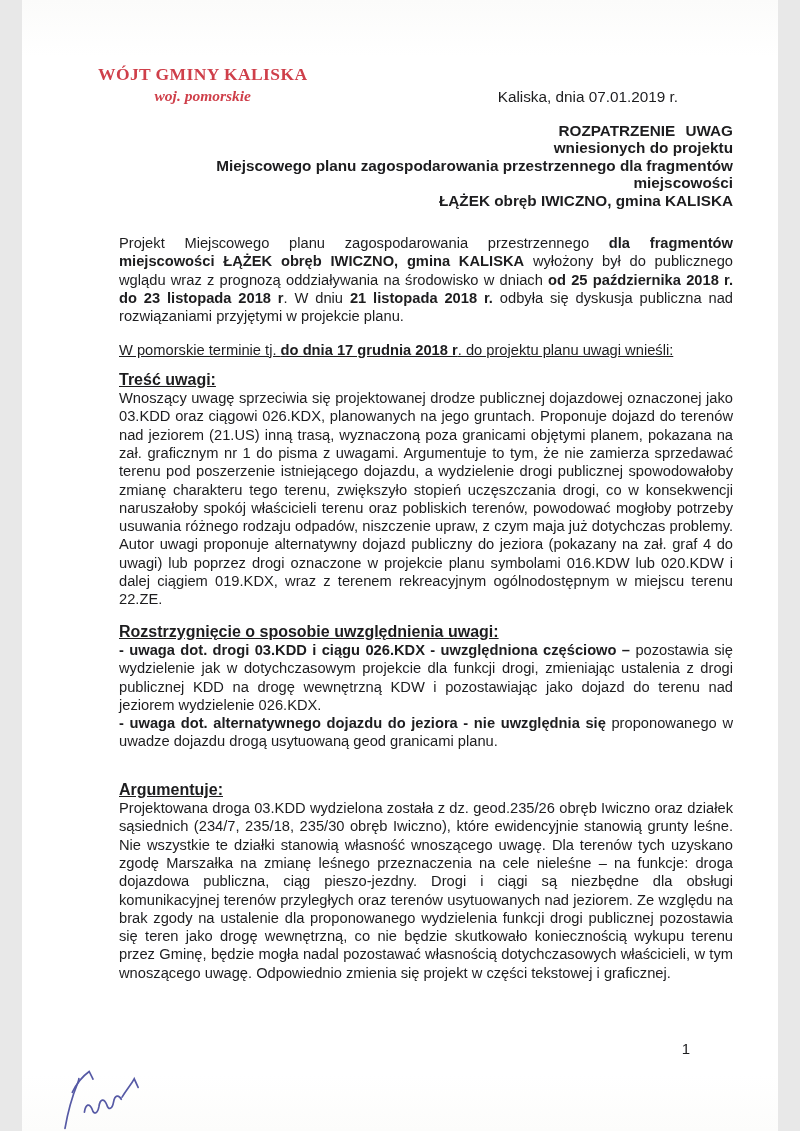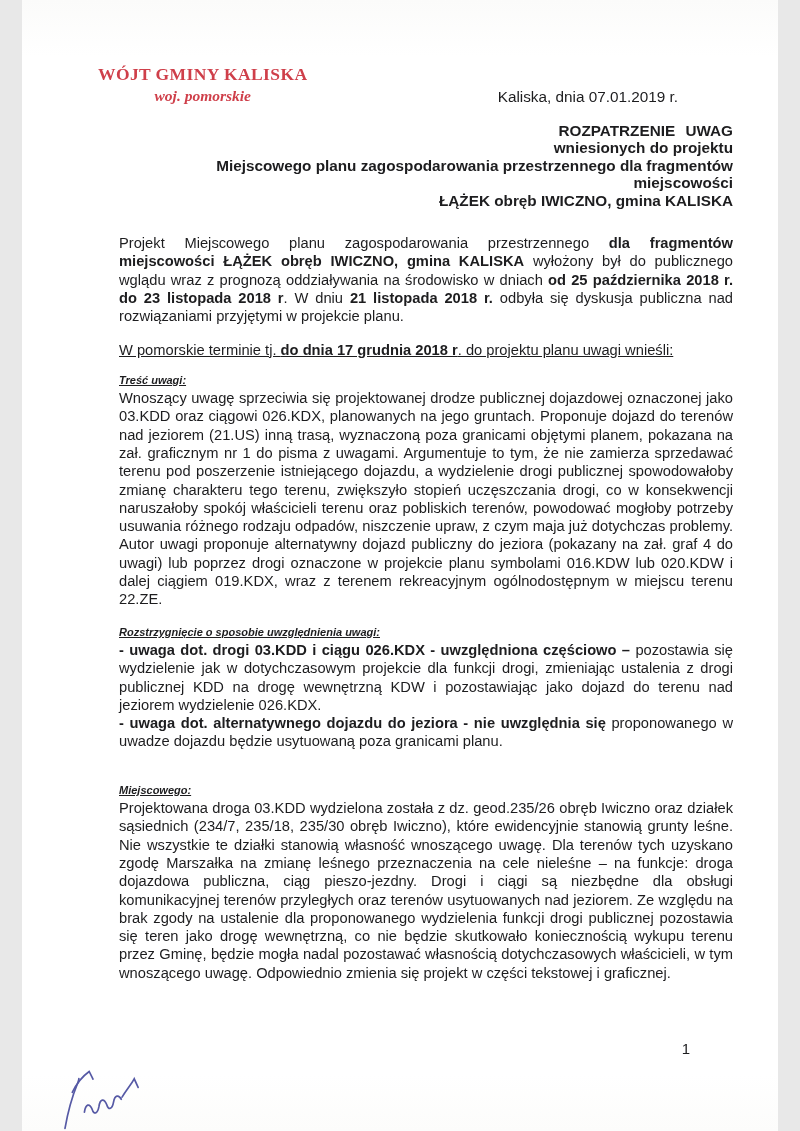--- a/index.html
+++ b/index.html
@@ -42,21 +42,21 @@
   .just{text-align:justify;}
   .b{font-weight:bold;}
   .intro{margin-top:25px;}
   .deadline{margin-top:15px;text-decoration:underline;}
   .item11{margin-top:16px;font-weight:bold;}
   .sec-tresc{margin-top:12px;}
   .sec-roz{margin-top:14px;}
   .sec-uz{margin-top:30px;}
   .h{
     font-weight:bold;text-decoration:underline;
-    font-size:11px;line-height:18.3px;margin:0;font-style:italic;
+    font-size:16px;line-height:18.3px;margin:0;
   }
   .pagenum{
     position:absolute;right:88px;top:1040px;
     font-size:15px;
   }
   .sig{
     position:absolute;left:26px;top:1042px;
     width:112px;height:92px;
     transform:rotate(-6deg);
   }
@@ -88,25 +88,25 @@
 
 
     <div class="sec-tresc">
       <p class="h">Treść uwagi:</p>
       <p class="just">Wnoszący uwagę sprzeciwia się projektowanej drodze publicznej dojazdowej oznaczonej jako 03.KDD oraz ciągowi 026.KDX, planowanych na jego gruntach. Proponuje dojazd do terenów nad jeziorem (21.US) inną trasą, wyznaczoną poza granicami objętymi planem, pokazana na zał. graficznym nr 1 do pisma z uwagami. Argumentuje to tym, że nie zamierza sprzedawać terenu pod poszerzenie istniejącego dojazdu, a wydzielenie drogi publicznej spowodowałoby zmianę charakteru tego terenu, zwiększyło stopień uczęszczania drogi, co w konsekwencji naruszałoby spokój właścicieli terenu oraz pobliskich terenów, powodować mogłoby potrzeby usuwania różnego rodzaju odpadów, niszczenie upraw, z czym maja już dotychczas problemy. Autor uwagi proponuje alternatywny dojazd publiczny do jeziora (pokazany na zał. graf 4 do uwagi) lub  poprzez  drogi oznaczone w projekcie planu symbolami 016.KDW lub 020.KDW i dalej ciągiem 019.KDX, wraz z terenem rekreacyjnym ogólnodostępnym w miejscu terenu 22.ZE.</p>
     </div>
 
     <div class="sec-roz">
       <p class="h">Rozstrzygnięcie o sposobie uwzględnienia uwagi:</p>
       <p class="just"><span class="b">- uwaga dot. drogi 03.KDD i ciągu 026.KDX - uwzględniona częściowo – </span><span>pozostawia się wydzielenie jak w dotychczasowym projekcie dla funkcji drogi, zmieniając ustalenia z drogi publicznej KDD na drogę wewnętrzną KDW i pozostawiając jako dojazd do terenu nad jeziorem wydzielenie 026.KDX.</span></p>
-      <p class="just"><span class="b">- uwaga dot. alternatywnego dojazdu do jeziora - nie uwzględnia się </span><span>proponowanego w uwadze dojazdu będzie usytuowaną poza granicami planu.</span></p>
+      <p class="just"><span class="b">- uwaga dot. alternatywnego dojazdu do jeziora - nie uwzględnia się </span><span>proponowanego w uwadze dojazdu drogą usytuowaną geod granicami planu.</span></p>
     </div>
 
     <div class="sec-uz">
-      <p class="h">Miejscowego:</p>
+      <p class="h">Argumentuje:</p>
       <p class="just">Projektowana droga 03.KDD wydzielona została z dz. geod.235/26 obręb Iwiczno oraz działek sąsiednich (234/7, 235/18, 235/30 obręb Iwiczno), które ewidencyjnie stanowią grunty leśne. Nie wszystkie te działki stanowią własność wnoszącego uwagę. Dla terenów tych uzyskano zgodę Marszałka na zmianę leśnego przeznaczenia na cele nieleśne – na funkcje: droga dojazdowa publiczna, ciąg pieszo-jezdny. Drogi i ciągi są niezbędne dla obsługi komunikacyjnej terenów przyległych oraz terenów usytuowanych nad jeziorem. Ze względu na brak zgody na ustalenie dla proponowanego wydzielenia funkcji drogi publicznej pozostawia się teren jako drogę wewnętrzną, co nie będzie skutkowało koniecznością wykupu terenu przez Gminę, będzie mogła nadal pozostawać własnością dotychczasowych właścicieli, w tym wnoszącego uwagę. Odpowiednio zmienia się projekt w części tekstowej i graficznej.</p>
     </div>
 
   </div>
 
   <div class="pagenum">1</div>
 
   <svg class="sig" viewBox="0 0 112 92" aria-hidden="true">
     <g fill="none" stroke="#3f4399" stroke-width="1.7" stroke-linecap="round" opacity="0.88">
       <path d="M13,82 C17,68 23,52 30,39 C31,37 32,35 32,34"></path>

